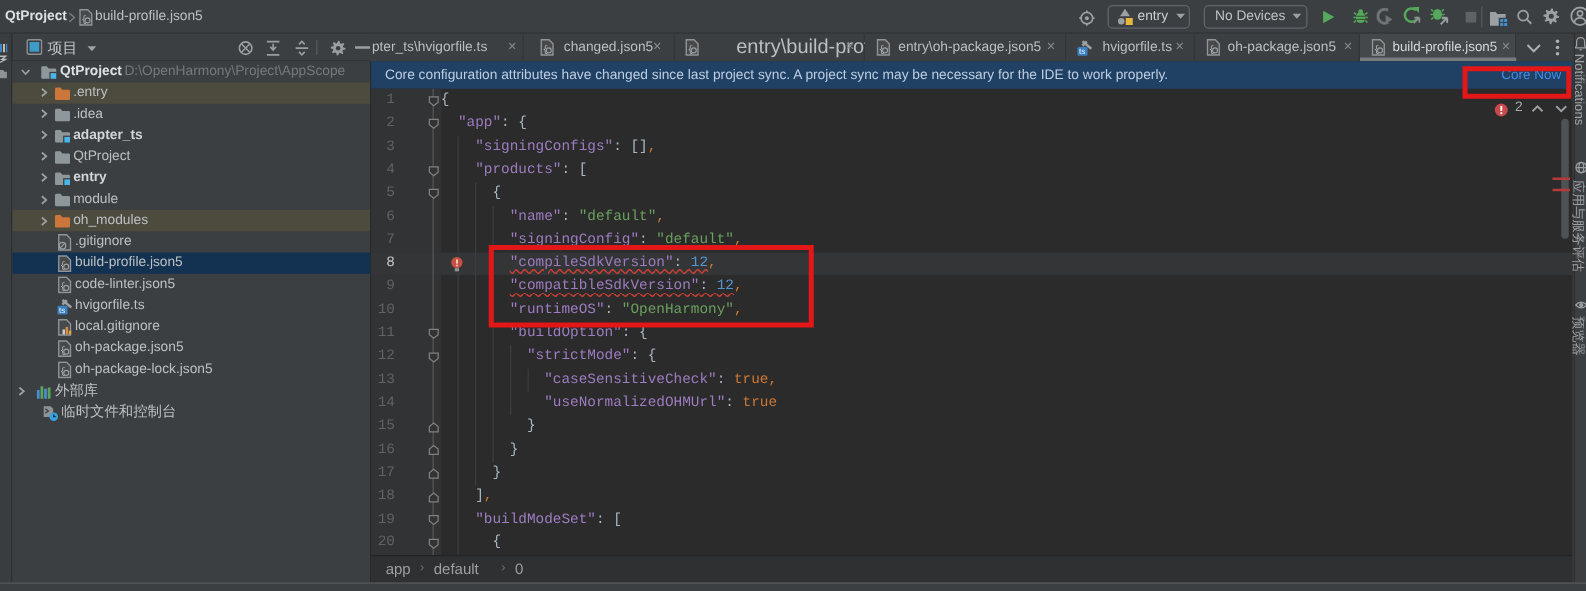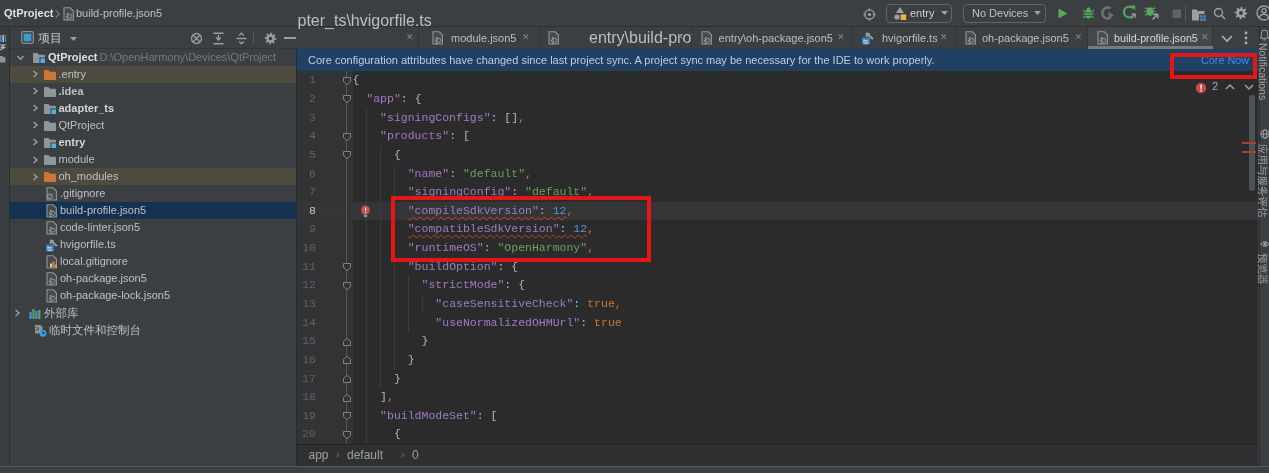--- a/index.html
+++ b/index.html
@@ -106,29 +106,29 @@
     <path d="M4.2 3.5 L6.5 1.2 8.8 3.5 M4.2 9.5 L6.5 11.8 8.8 9.5" stroke="#9b9ea0" stroke-width="1.3" fill="none"></path>
   </svg>
 <div style="position:absolute;left:253px;top:32px;width:1px;height:12px;background:#55585a"></div>
 <svg style="position:absolute;left:264px;top:32px" width="13" height="13" viewBox="0 0 13 13">
     <path d="M6.50 0.60 L7.65 0.71 L8.07 2.71 L8.78 3.09 L10.67 2.33 L11.41 3.22 L10.29 4.93 L10.52 5.70 L12.40 6.50 L12.29 7.65 L10.29 8.07 L9.91 8.78 L10.67 10.67 L9.78 11.41 L8.07 10.29 L7.30 10.52 L6.50 12.40 L5.35 12.29 L4.93 10.29 L4.22 9.91 L2.33 10.67 L1.59 9.78 L2.71 8.07 L2.48 7.30 L0.60 6.50 L0.71 5.35 L2.71 4.93 L3.09 4.22 L2.33 2.33 L3.22 1.59 L4.93 2.71 L5.70 2.48 Z" fill="#9b9ea0"></path>
     <circle cx="6.5" cy="6.5" r="1.8" fill="#3c3f41"></circle>
   </svg>
 <div style="position:absolute;left:284px;top:37px;width:12px;height:2px;background:#9b9ea0"></div>
 <div class="abs" style="left:297px;top:27px;width:961px;height:22px;background:#3c3f41"></div>
 <div style="position:absolute;left:297px;top:27px;width:121.6px;height:22px;background:#3c3f41;border-right:1px solid #333639"></div>
-<div style="position:absolute;left:297.5px;top:10px;height:22px;line-height:22px;font-size:16px;color:#bcbec0;white-space:nowrap">pter_ts\hvigorfile.ts</div>
+<div style="position:absolute;left:297.5px;top:27px;height:22px;line-height:22px;font-size:11px;color:#bcbec0;white-space:nowrap">pter_ts\hvigorfile.ts</div>
 <div style="position:absolute;left:406.0px;top:27px;height:22px;line-height:21px;font-size:9px;color:#84888a">✕</div>
 <div style="position:absolute;left:418.6px;top:27px;width:121.0px;height:22px;background:#3c3f41;border-right:1px solid #333639"></div>
 <svg style="position:absolute;left:431px;top:31px" width="13" height="14" viewBox="0 0 13 14">
     <path d="M2 .8 h6.2 L11.4 4 v9 H2 Z" fill="#47494b" stroke="#8f959a" stroke-width="1.1"></path>
     <text x="3" y="10.5" font-size="7.5" fill="#b3b8bb" font-family="Liberation Mono">{</text>
     <circle cx="8" cy="9.3" r="2" fill="none" stroke="#9aa0a3" stroke-width=".9"></circle>
   </svg>
-<div style="position:absolute;left:451.0px;top:27px;height:22px;line-height:22px;font-size:11px;color:#bcbec0;white-space:nowrap">module.json5</div>
+<div style="position:absolute;left:451.0px;top:27px;height:22px;line-height:22px;font-size:11px;color:#bcbec0;white-space:nowrap">changed.json5</div>
 <div style="position:absolute;left:522.0px;top:27px;height:22px;line-height:21px;font-size:9px;color:#84888a">✕</div>
 <div style="position:absolute;left:539.6px;top:27px;width:152.7px;height:22px;background:#3c3f41;border-right:1px solid #333639"></div>
 <svg style="position:absolute;left:547px;top:31px" width="13" height="14" viewBox="0 0 13 14">
     <path d="M2 .8 h6.2 L11.4 4 v9 H2 Z" fill="#47494b" stroke="#8f959a" stroke-width="1.1"></path>
     <text x="3" y="10.5" font-size="7.5" fill="#b3b8bb" font-family="Liberation Mono">{</text>
     <circle cx="8" cy="9.3" r="2" fill="none" stroke="#9aa0a3" stroke-width=".9"></circle>
   </svg>
 <div style="position:absolute;left:589px;top:27px;height:22px;line-height:22px;font-size:16px;color:#bcbec0;white-space:nowrap">entry\build-profile.json5</div>
 <div style="position:absolute;left:676.4px;top:27px;height:22px;line-height:21px;font-size:9px;color:#84888a">✕</div>
 <div style="position:absolute;left:692.3px;top:27px;width:160.7px;height:22px;background:#3c3f41;border-right:1px solid #333639"></div>
@@ -189,35 +189,35 @@
 <div style="position:absolute;left:10px;top:168.0px;width:286px;height:17.06px;background:#4d4a3e"></div>
 <div style="position:absolute;left:10px;top:202.1px;width:286px;height:17.06px;background:#133150"></div>
 <svg style="position:absolute;left:16px;top:53.1px" width="9" height="9" viewBox="0 0 9 9">
     <path d="M1.5 3 L4.5 6.2 7.5 3" fill="none" stroke="#9da0a3" stroke-width="1.4"></path>
   </svg>
 <svg style="position:absolute;left:32px;top:50.6px" width="14" height="13" viewBox="0 0 14 13">
     <path d="M1 3.2 C1 2.5 1.5 2 2.2 2 h3.2 l1.5 1.8 h5 c.7 0 1.1.5 1.1 1.1 v6 c0 .7-.5 1.1-1.1 1.1 H2.2 C1.5 12 1 11.6 1 10.9 Z" fill="#8e979c"></path>
     <rect x="8" y="7" width="5.5" height="5.5" fill="#49b6e8" stroke="#3c3f41" stroke-width="1"></rect>
   </svg>
 <div style="position:absolute;left:48px;top:48.6px;height:17.06px;line-height:17.06px;font-size:11px;font-weight:bold;color:#dfe1e3;white-space:nowrap">QtProject</div>
-<div style="position:absolute;left:99.5px;top:48.6px;height:17.06px;line-height:17.06px;font-size:11px;font-weight:normal;color:#75797d;white-space:nowrap">D:\OpenHarmony\Devices\QtProject</div>
+<div style="position:absolute;left:99.5px;top:48.6px;height:17.06px;line-height:17.06px;font-size:11px;font-weight:normal;color:#75797d;white-space:nowrap">D:\OpenHarmony\Project\AppScope</div>
 <svg style="position:absolute;left:31px;top:70.2px" width="8" height="8" viewBox="0 0 8 8">
     <path d="M2.5 1 L6 4 2.5 7" fill="none" stroke="#9da0a3" stroke-width="1.4"></path>
   </svg>
 <svg style="position:absolute;left:43px;top:67.7px" width="14" height="13" viewBox="0 0 14 13">
     <path d="M1 3.2 C1 2.5 1.5 2 2.2 2 h3.2 l1.5 1.8 h5 c.7 0 1.1.5 1.1 1.1 v6 c0 .7-.5 1.1-1.1 1.1 H2.2 C1.5 12 1 11.6 1 10.9 Z" fill="#cd763c"></path>
   </svg>
 <div style="position:absolute;left:58.5px;top:65.7px;height:17.06px;line-height:17.06px;font-size:11px;font-weight:normal;color:#bdc0c2;white-space:nowrap">.entry</div>
 <svg style="position:absolute;left:31px;top:87.2px" width="8" height="8" viewBox="0 0 8 8">
     <path d="M2.5 1 L6 4 2.5 7" fill="none" stroke="#9da0a3" stroke-width="1.4"></path>
   </svg>
 <svg style="position:absolute;left:43px;top:84.7px" width="14" height="13" viewBox="0 0 14 13">
     <path d="M1 3.2 C1 2.5 1.5 2 2.2 2 h3.2 l1.5 1.8 h5 c.7 0 1.1.5 1.1 1.1 v6 c0 .7-.5 1.1-1.1 1.1 H2.2 C1.5 12 1 11.6 1 10.9 Z" fill="#8e979c"></path>
   </svg>
-<div style="position:absolute;left:58.5px;top:82.7px;height:17.06px;line-height:17.06px;font-size:11px;font-weight:bold;color:#bdc0c2;white-space:nowrap">.idea</div>
+<div style="position:absolute;left:58.5px;top:82.7px;height:17.06px;line-height:17.06px;font-size:11px;font-weight:normal;color:#bdc0c2;white-space:nowrap">.idea</div>
 <svg style="position:absolute;left:31px;top:104.3px" width="8" height="8" viewBox="0 0 8 8">
     <path d="M2.5 1 L6 4 2.5 7" fill="none" stroke="#9da0a3" stroke-width="1.4"></path>
   </svg>
 <svg style="position:absolute;left:43px;top:101.8px" width="14" height="13" viewBox="0 0 14 13">
     <path d="M1 3.2 C1 2.5 1.5 2 2.2 2 h3.2 l1.5 1.8 h5 c.7 0 1.1.5 1.1 1.1 v6 c0 .7-.5 1.1-1.1 1.1 H2.2 C1.5 12 1 11.6 1 10.9 Z" fill="#8e979c"></path>
     <rect x="8" y="7" width="5.5" height="5.5" fill="#49b6e8" stroke="#3c3f41" stroke-width="1"></rect>
   </svg>
 <div style="position:absolute;left:58.5px;top:99.8px;height:17.06px;line-height:17.06px;font-size:11px;font-weight:bold;color:#d2d5d7;white-space:nowrap">adapter_ts</div>
 <svg style="position:absolute;left:31px;top:121.3px" width="8" height="8" viewBox="0 0 8 8">
     <path d="M2.5 1 L6 4 2.5 7" fill="none" stroke="#9da0a3" stroke-width="1.4"></path>

